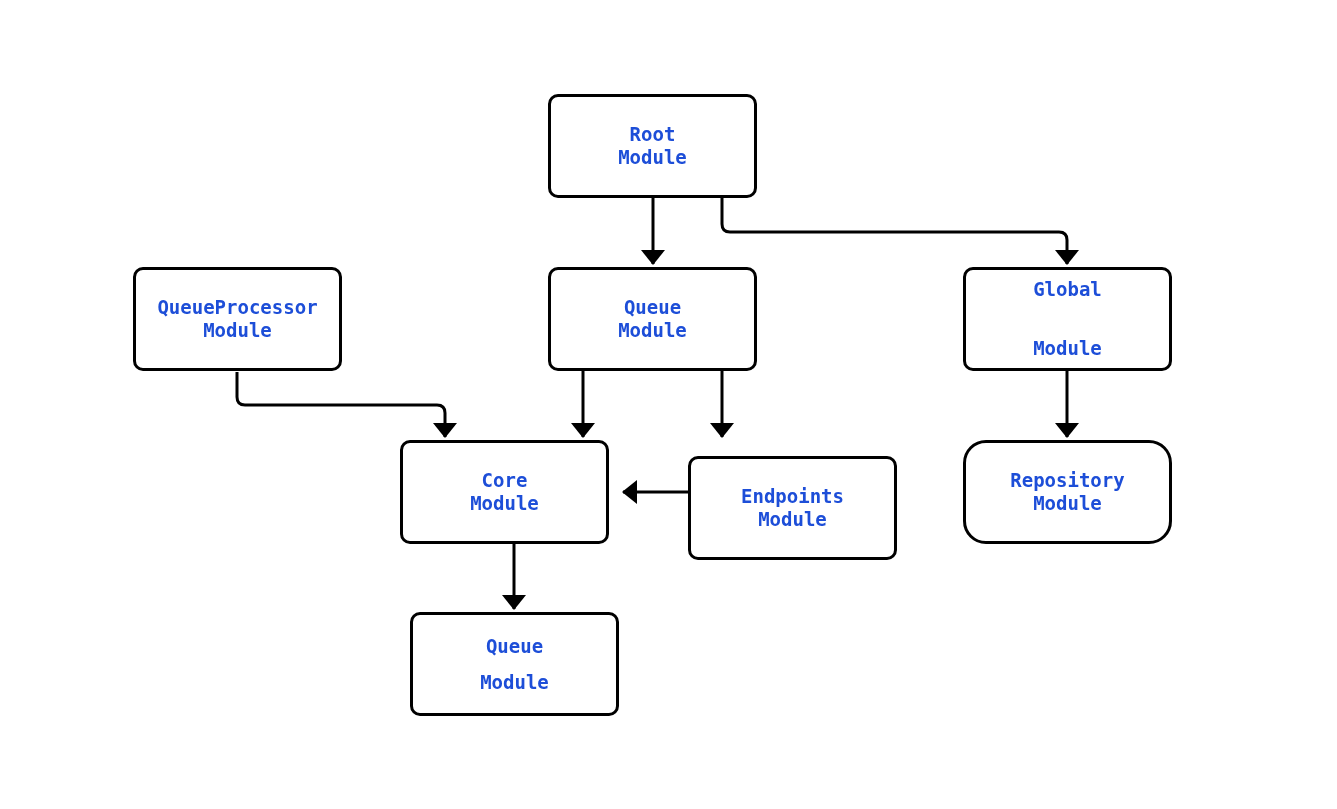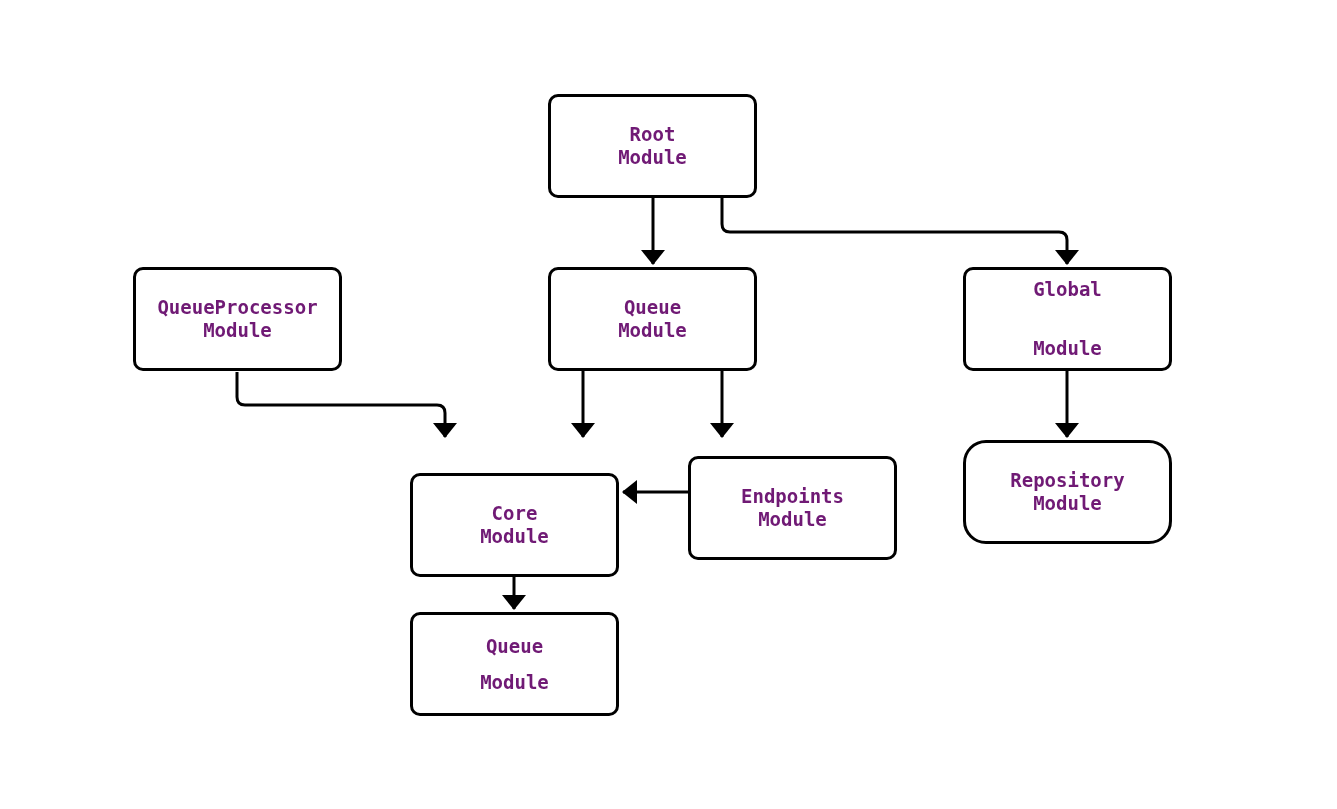--- a/index.html
+++ b/index.html
@@ -35,21 +35,21 @@
     background: #ffffff;
     border: 3px solid #000000;
     border-radius: 10px;
     display: flex;
     flex-direction: column;
     align-items: center;
     justify-content: center;
     font-weight: bold;
     font-size: 19px;
     line-height: 23px;
-    color: #701a75;
+    color: #1d4ed8;
     text-align: center;
   }
 </style>
 </head>
 <body>
 
 <div class="canvas">
 
   <svg class="edge-layer" width="1337" height="809" viewBox="0 0 1337 809" xmlns="http://www.w3.org/2000/svg">
     <defs>
@@ -80,21 +80,21 @@
   <div class="node" style="left:548px; top:267px;">
     <span>Queue</span>
     <span>Module</span>
   </div>
 
   <div class="node" style="left:963px; top:267px;gap:36px;">
     <span>Global</span>
     <span>Module</span>
   </div>
 
-  <div class="node" style="left:410px; top:440px;margin-top:33px;">
+  <div class="node" style="left:400px; top:440px;">
     <span>Core</span>
     <span>Module</span>
   </div>
 
   <div class="node" style="left:688px; top:440px;margin-top:16px;">
     <span>Endpoints</span>
     <span>Module</span>
   </div>
 
   <div class="node" style="left:963px; top:440px;border-radius:23px;">

